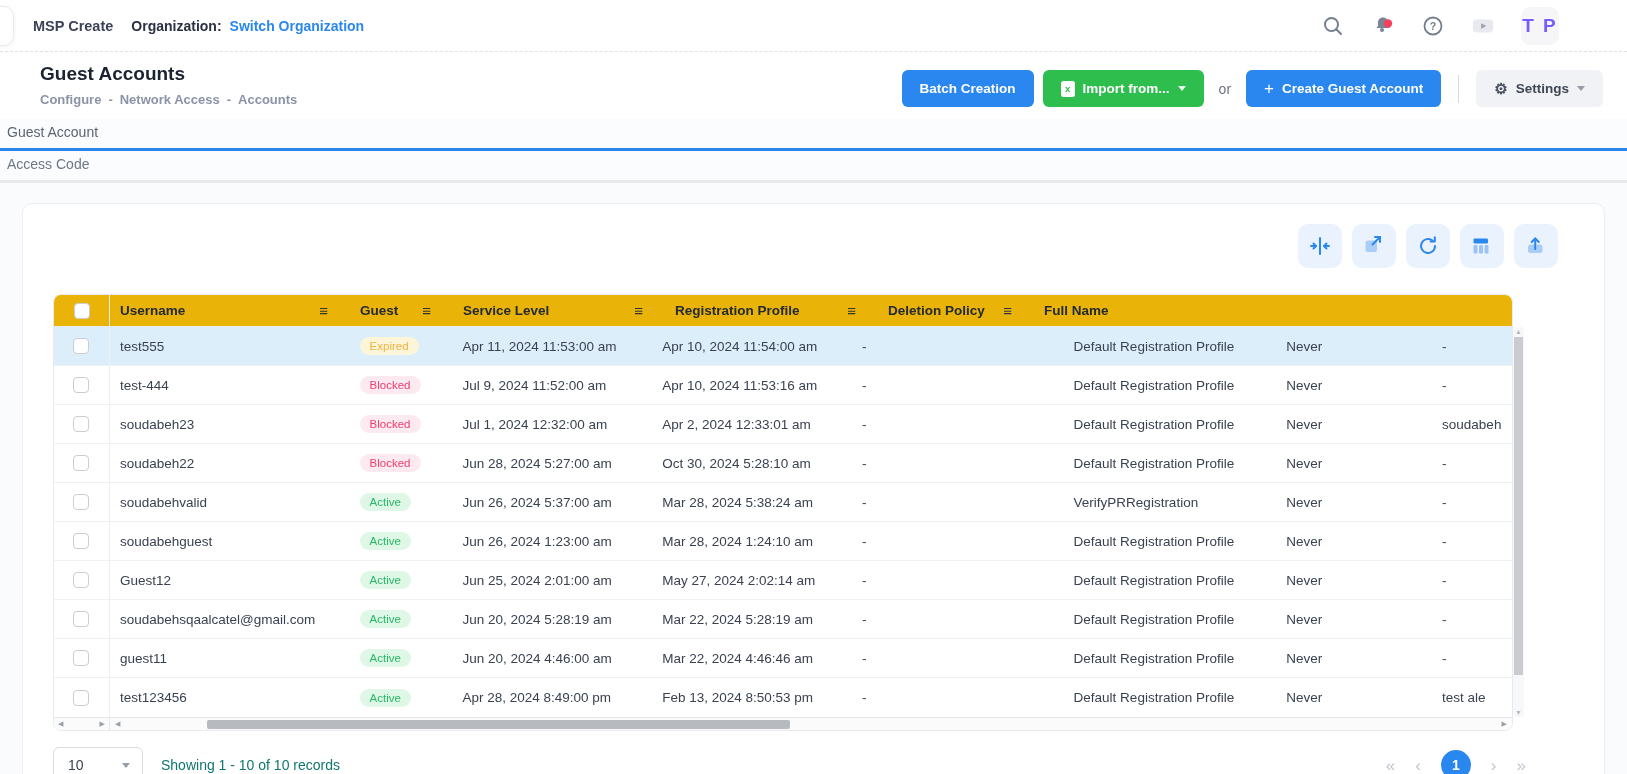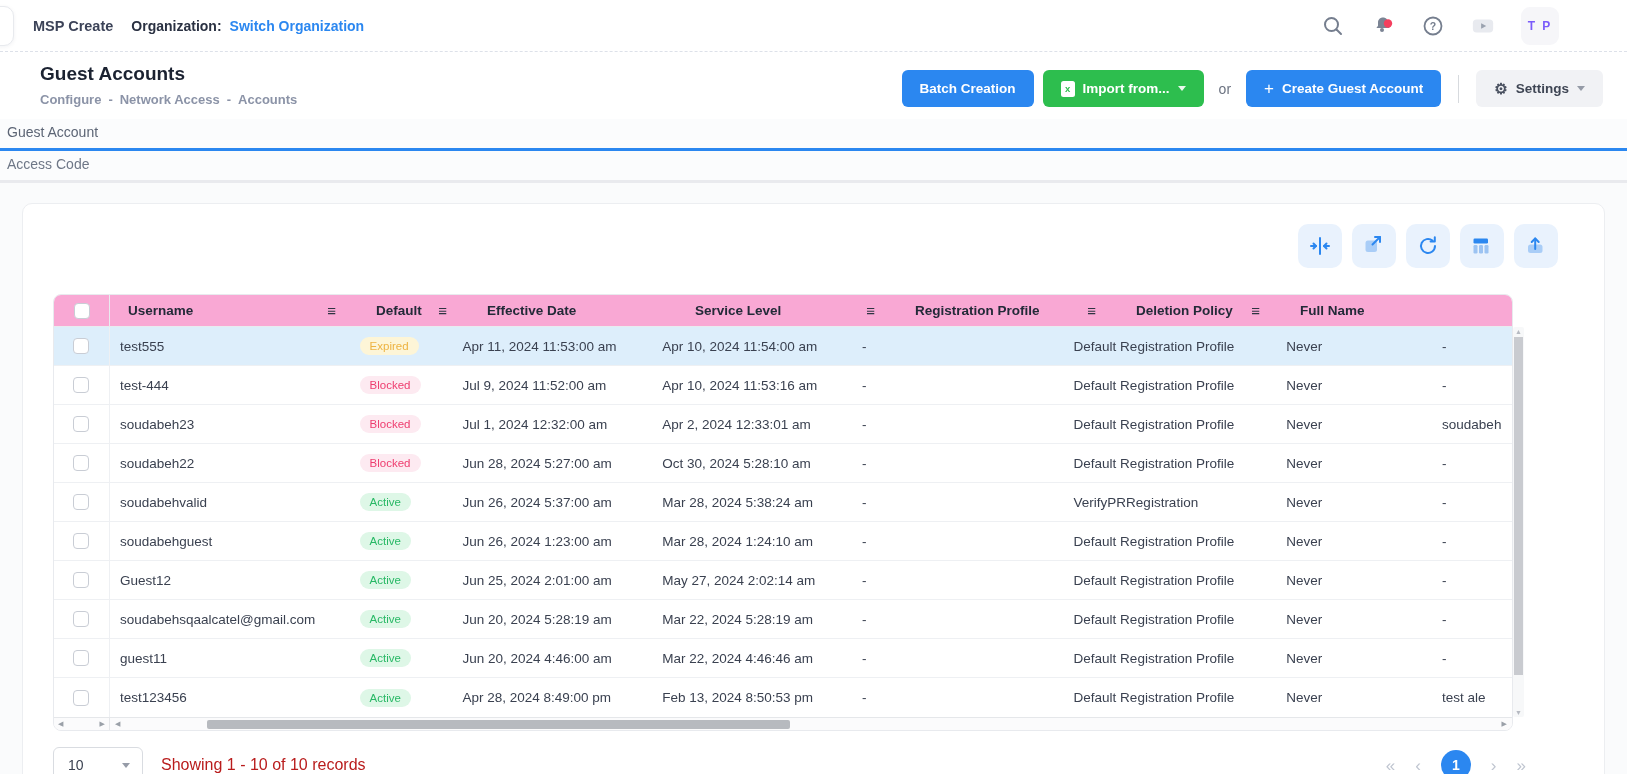--- a/index.html
+++ b/index.html
@@ -10,21 +10,21 @@
   .topbar { position:relative; height:52px; display:flex; align-items:center;
             padding:0 68px 0 33px; background:#fff; border-bottom:1px dashed #dde1e9; }
   .notch { position:absolute; left:-10px; top:6px; width:24px; height:40px; background:#fff;
            border:1px solid #e8eaee; border-radius:10px; box-shadow:0 1px 4px rgba(20,30,60,.06); }
   .brand { font-size:14.5px; font-weight:bold; color:#3c4358; margin-right:18px; }
   .orglabel { font-size:14px; font-weight:bold; color:#2a3142; margin-right:8px; }
   .orglink { font-size:14px; font-weight:bold; color:#2b87f0; cursor:pointer; }
   .topbar-right { margin-left:auto; display:flex; align-items:center; gap:26px; }
   .tb-icon { width:24px; height:24px; display:inline-flex; align-items:center; justify-content:center; cursor:pointer; position:relative; }
   .avatar { width:38px; height:38px; border-radius:9px; background:#f6f6f9; display:flex; align-items:center;
-            justify-content:center; font-size:12px; font-weight:bold; color:#7b5cfa; letter-spacing:2px; cursor:pointer; }
+            justify-content:center; font-size:19px; font-weight:bold; color:#7b5cfa; letter-spacing:2px; cursor:pointer; }
 
   
   .page-header { display:flex; align-items:flex-end; justify-content:space-between; padding:11px 24px 12px 40px; background:#fff; }
   .page-title { font-size:19px; font-weight:bold; color:#1b2231; margin-bottom:7px; }
   .breadcrumb { display:flex; gap:7px; font-size:13px; font-weight:bold; color:#8b93a7; }
   .hdr-actions { display:flex; align-items:center; gap:9px; padding-top:6px;margin-left:15px; }
   .btn { height:37px; border:none; border-radius:6px; font-family:inherit; font-size:13.5px; font-weight:bold;
          display:inline-flex; align-items:center; gap:8px; padding:0 18px; cursor:pointer; }
   .btn-blue { background:#2b87f0; color:#fff; }
   .btn-green { background:#2dbe4e; color:#fff; }
@@ -44,21 +44,21 @@
 
   
   .content { background:#fafbfc; padding:20px 22px 0 22px; height:622px; }
   .card { background:#fff; border:1px solid #eceef1; border-radius:10px; padding:18px 30px 0 30px; height:596px; }
   .toolbar { display:flex; justify-content:flex-end; gap:10px; margin:2px 16px 26px 0; }
   .tool-btn { width:44px; height:44px; border:none; border-radius:10px; background:#e9f2fd; display:flex; align-items:center; justify-content:center; cursor:pointer; }
 
   
   .table-outer { display:flex; width:1473px; }
   .table-main { width:1460px; border:1px solid #e8eaee; border-radius:8px; overflow:hidden; background:#fff; }
-  .thead { display:flex; height:32px; background:#f9a8d4; border-bottom:1px solid #e9ebef; align-items:center;gap:8px; }
+  .thead { display:flex; height:32px; background:#eab308; border-bottom:1px solid #e9ebef; align-items:center; }
   .th { position:relative; display:flex; align-items:center; height:100%; font-size:13.5px; font-weight:bold; color:#232a38; padding-left:10px; }
   .th .filter { position:absolute; right:22px; font-size:15px; font-weight:normal; color:#2e3442; cursor:pointer; line-height:1; }
   .tr { display:flex; height:39px; align-items:center; border-bottom:1px solid #eef0f3; background:#fff; }
   .tr:last-child { border-bottom:none; }
   .tr.selected { background:#ddeefb; }
   .td { font-size:13.5px; color:#3a4150; padding-left:10px; white-space:nowrap; overflow:hidden; }
   .col-check { width:56px; display:flex; align-items:center; justify-content:center; padding-left:0; align-self:stretch; border-right:1px solid #eef0f3; }
   .thead .col-check { border-right:1px solid #e9ebef; }
   .checkbox { width:16px; height:16px; border:1.5px solid #c9cdd5; border-radius:4px; background:#fff; cursor:pointer; }
   .col-0{width:240px;} .col-1{width:103px;} .col-2{width:200px;} .col-3{width:200px;}
@@ -77,21 +77,21 @@
   .vscroll { width:11px; margin-top:33px; height:390px; background:#f7f8f9; position:relative; border-radius:2px; }
   .vs-arrow { position:absolute; left:0; width:100%; text-align:center; font-size:7px; color:#b6bac2; }
   .vs-thumb { position:absolute; left:1px; top:10px; width:9px; height:338px; background:#c9cbd0; cursor:grab; }
 
   
   .table-footer { width:1473px; display:flex; align-items:center; justify-content:space-between; margin-top:16px; }
   .footer-left { display:flex; align-items:center; gap:18px; }
   .page-size { width:90px; height:36px; border:1px solid #d9dce1; border-radius:6px; background:#fff; display:flex;
                align-items:center; justify-content:space-between; padding:0 12px 0 14px; font-size:14px; color:#3a4150; cursor:pointer;text-align:right; }
   .page-size .caret { border-top-color:#8b919e; }
-  .showing { font-size:16px; color:#b91c1c; }
+  .showing { font-size:14px; color:#0f766e; }
   .pagination { display:flex; align-items:center; gap:20px; }
   .pg-arrow { font-size:17px; color:#bfc5d0; cursor:pointer; line-height:1; user-select:none; }
   .pg-current { width:30px; height:30px; border-radius:50%; background:#2b87f0; color:#fff; font-size:14px; font-weight:bold;
                 display:flex; align-items:center; justify-content:center; cursor:pointer; }
 </style>
 </head>
 <body>
 
 <div class="topbar">
   <div class="notch"></div>
@@ -218,25 +218,22 @@
       <div class="table-main">
         <div class="thead">
           <div class="th col-check">
             <div class="checkbox"></div>
           </div>
         <div class="th col-0">
               <span>Username</span>
               <span class="filter">≡</span>
             </div>
             <div class="th col-1">
-              <span>Default</span>
+              <span>Guest</span>
               <span class="filter">≡</span>
-            </div>
-            <div class="th col-3">
-              <span>Effective Date</span>
             </div>
             <div class="th col-4">
               <span>Service Level</span>
               <span class="filter">≡</span>
             </div>
             <div class="th col-5">
               <span>Registration Profile</span>
               <span class="filter">≡</span>
             </div>
             <div class="th col-6">

